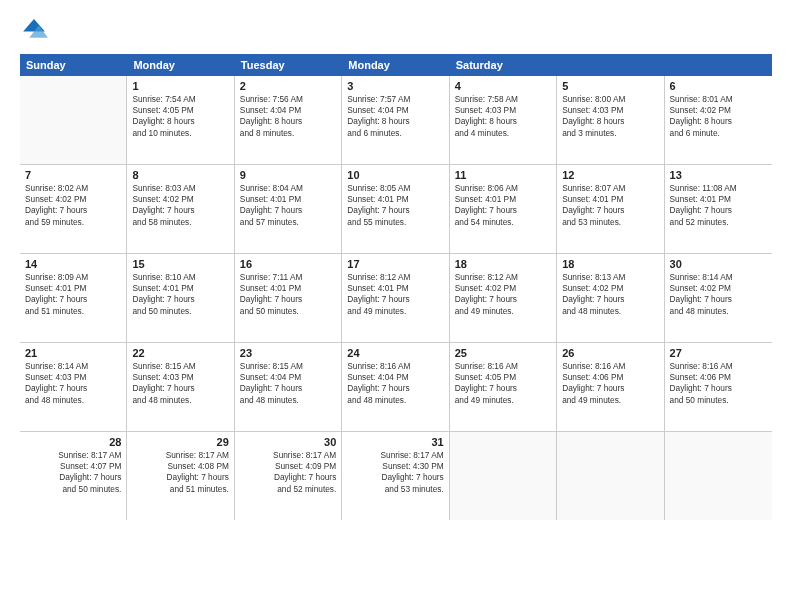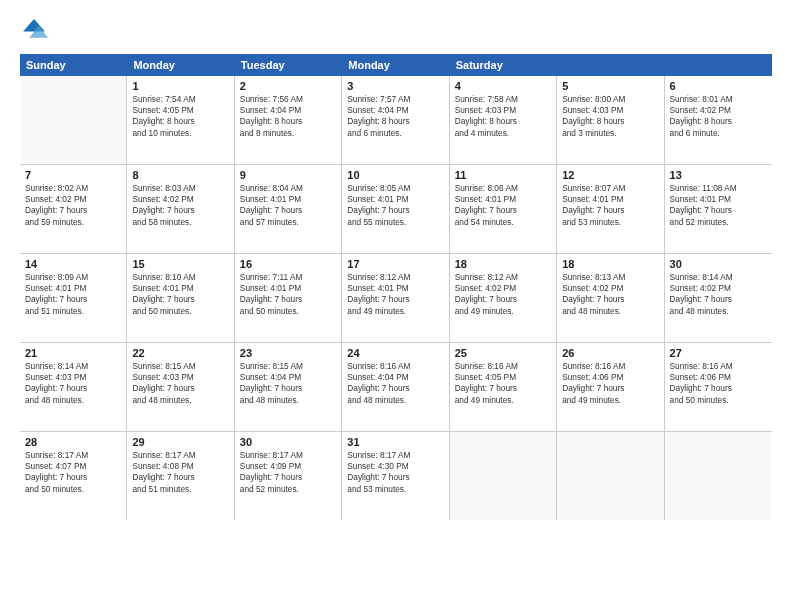--- a/index.html
+++ b/index.html
@@ -78,20 +78,21 @@
       flex-direction: column;
     }
     .cal-row {
       display: grid;
       grid-template-columns: repeat(7, 1fr);
       flex: 1;
       border-bottom: 1px solid #ccc;
     }
     .cal-row:last-child {
       border-bottom: none;
+      text-align: right;
     }
     .cal-cell {
       border-right: 1px solid #ccc;
       padding: 4px 5px;
       font-size: 8.5px;
       color: #333;
       vertical-align: top;
       min-height: 0;
     }
     .cal-cell:last-child {

